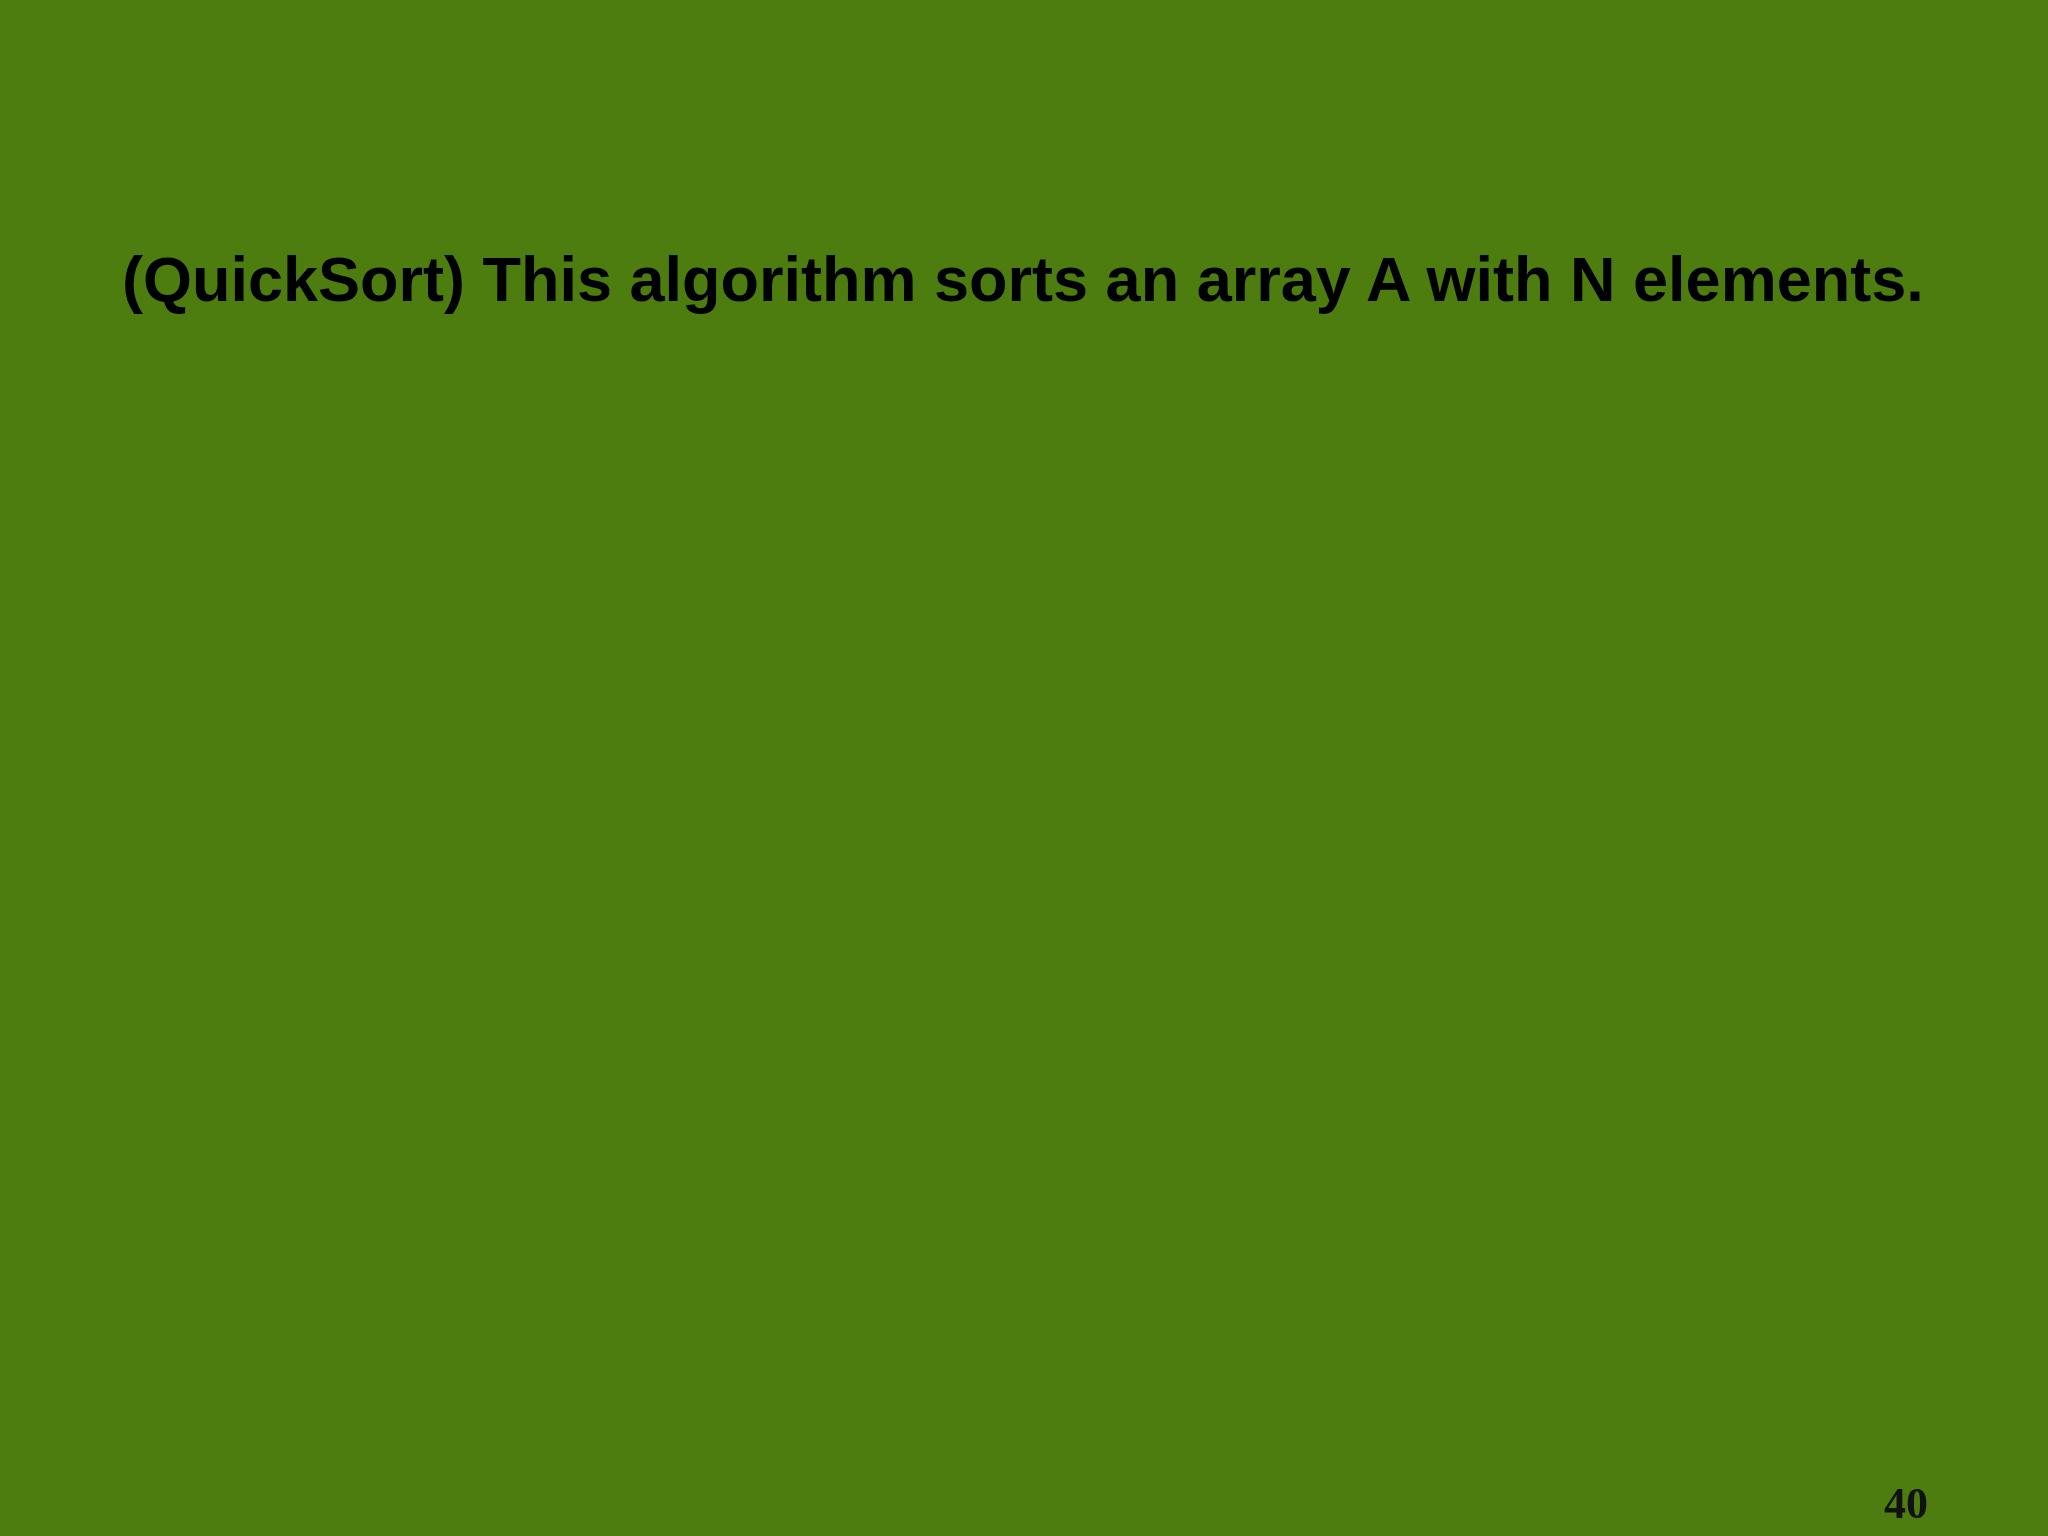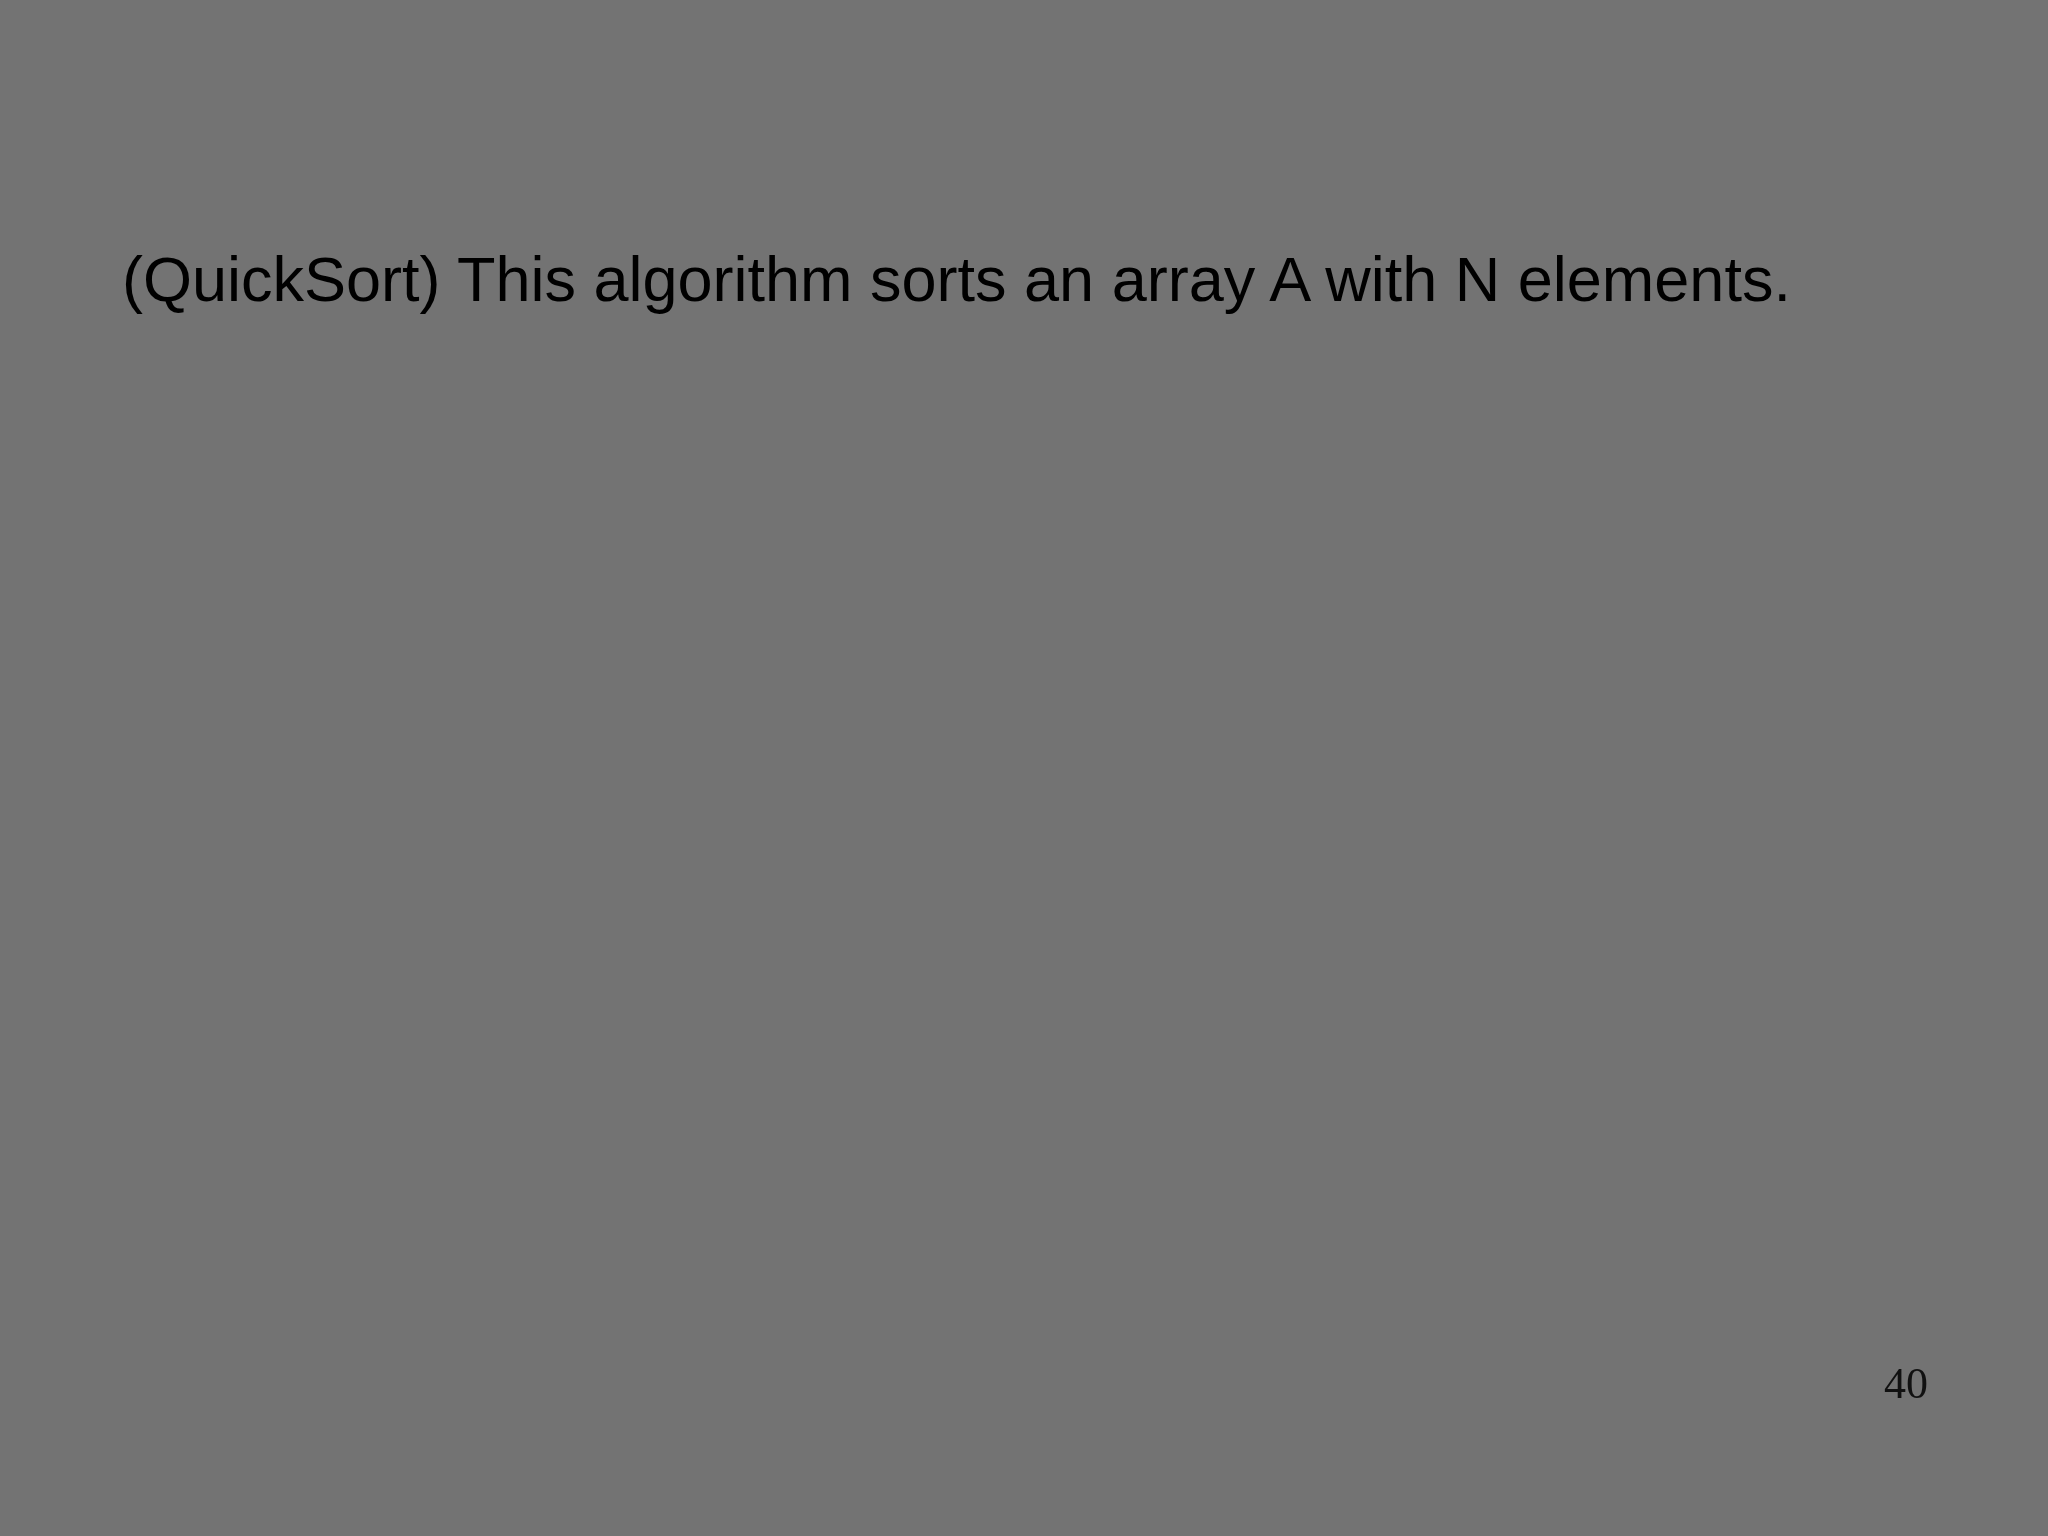--- a/index.html
+++ b/index.html
@@ -11,41 +11,42 @@
     width: 2048px;
     height: 1536px;
     position: relative;
     overflow: hidden;
     font-family: "Liberation Sans", sans-serif;
     color: #000000;
   }
   .slide {
     position: absolute;
     inset: 0;
-    background: #737373;
+    background: #4d7c0f;
+    font-weight: bold;
   }
   .content {
     position: absolute;
     left: 122px;
     top: 54px;
     right: 40px;
     font-size: 63px;
     line-height: 90px;
     letter-spacing: 0px;
     white-space: pre;
     color: #000000;
   }
   .line {
     height: 90px;
   }
   .indent-0 { padding-left: 0; }
   .page-number {
     position: absolute;
     left: 1884px;
-    top: 1360px;
+    top: 1480px;
     font-family: "Liberation Serif", serif;
     font-size: 44px;
     line-height: 48px;
     color: #111111;
     text-align: right;
   }
 </style>
 </head>
 <body>
 

